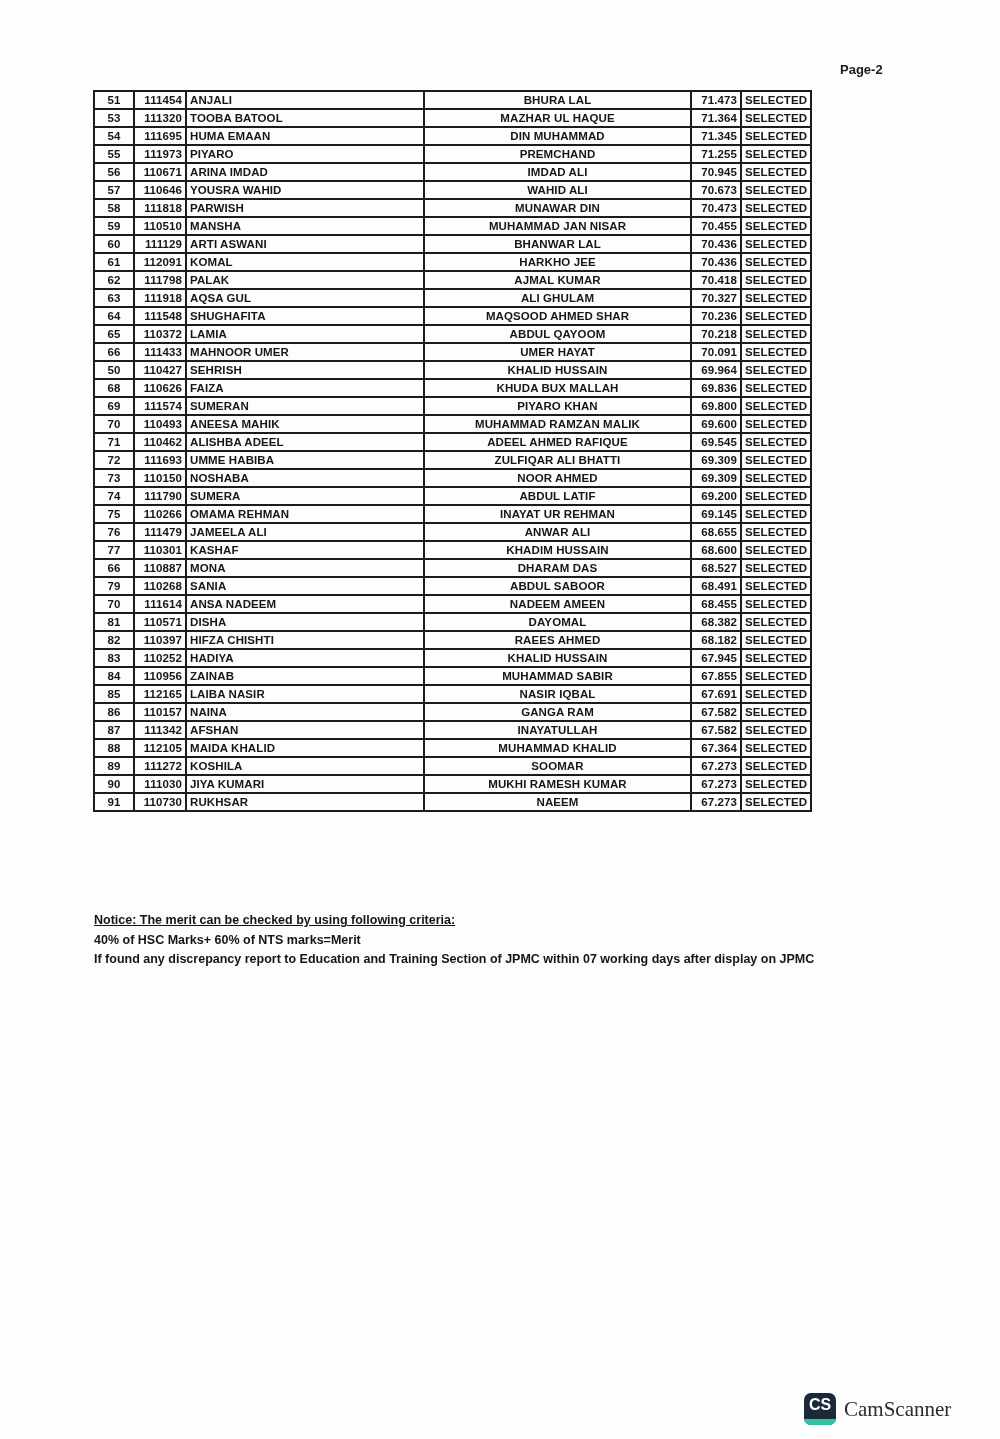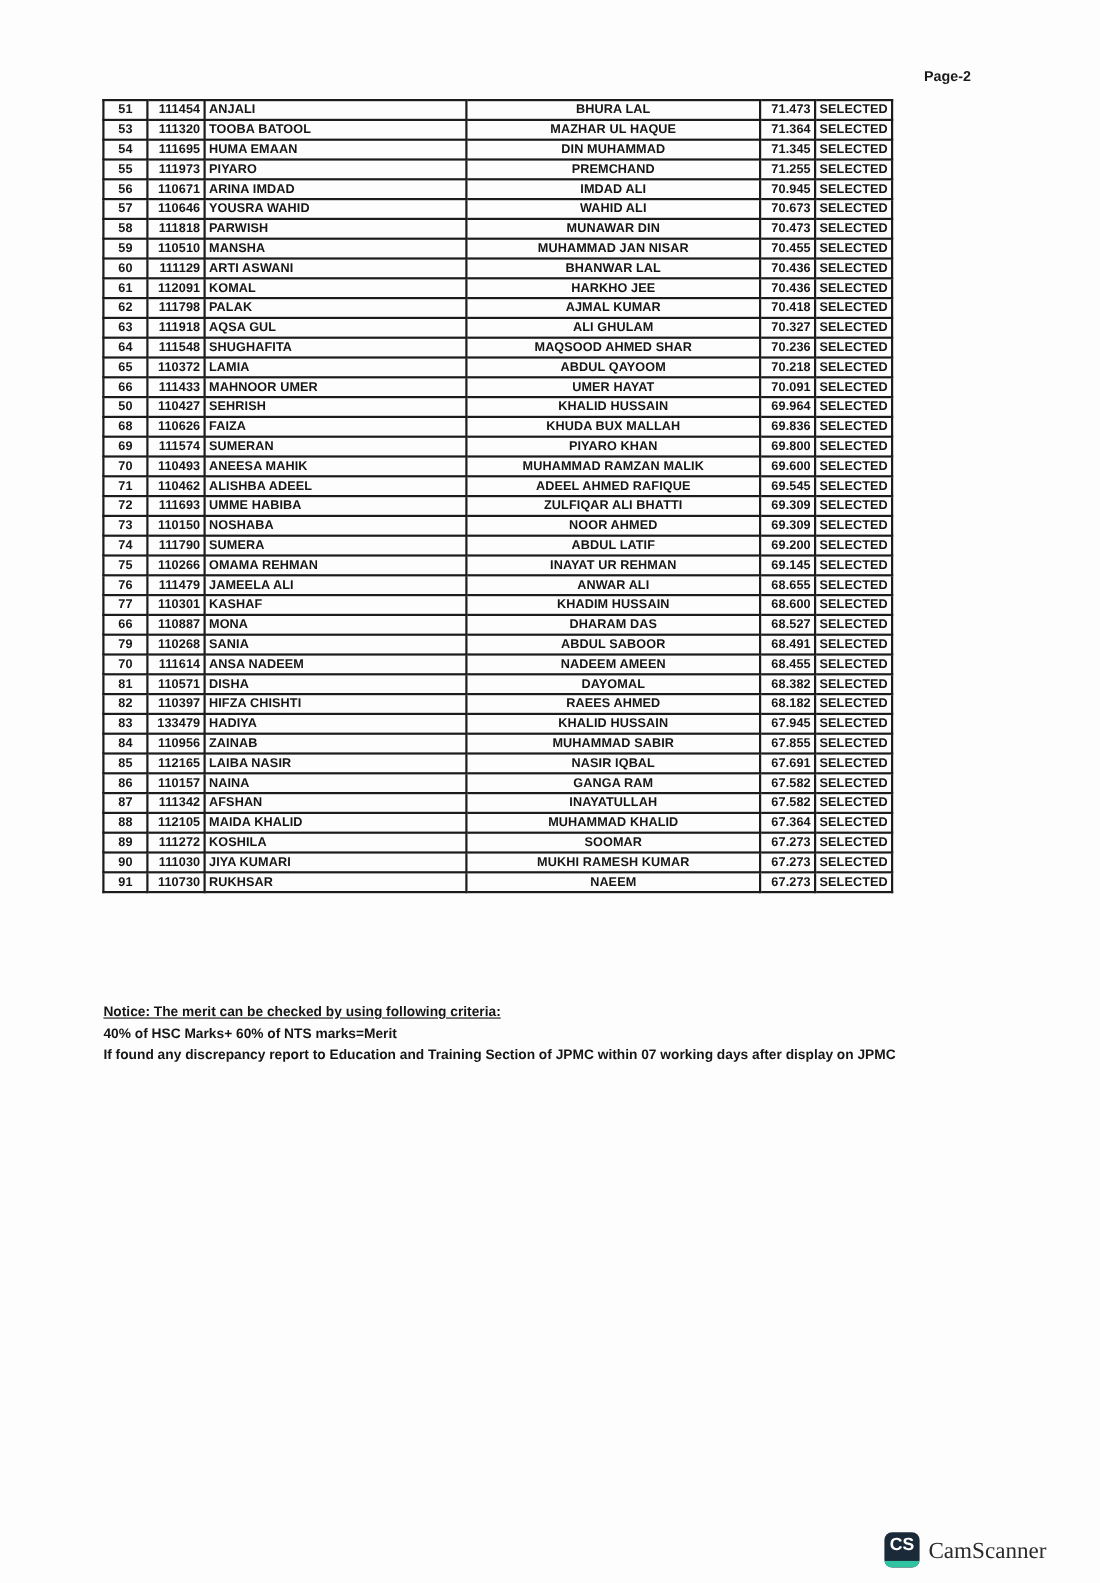--- a/index.html
+++ b/index.html
@@ -363,21 +363,21 @@
         <tr>
           <td class="col-sn">82</td>
           <td class="col-roll">110397</td>
           <td class="col-name">HIFZA CHISHTI</td>
           <td class="col-father">RAEES AHMED</td>
           <td class="col-merit">68.182</td>
           <td class="col-status">SELECTED</td>
         </tr>
         <tr>
           <td class="col-sn">83</td>
-          <td class="col-roll">133479</td>
+          <td class="col-roll">110252</td>
           <td class="col-name">HADIYA</td>
           <td class="col-father">KHALID HUSSAIN</td>
           <td class="col-merit">67.945</td>
           <td class="col-status">SELECTED</td>
         </tr>
         <tr>
           <td class="col-sn">84</td>
           <td class="col-roll">110956</td>
           <td class="col-name">ZAINAB</td>
           <td class="col-father">MUHAMMAD SABIR</td>

